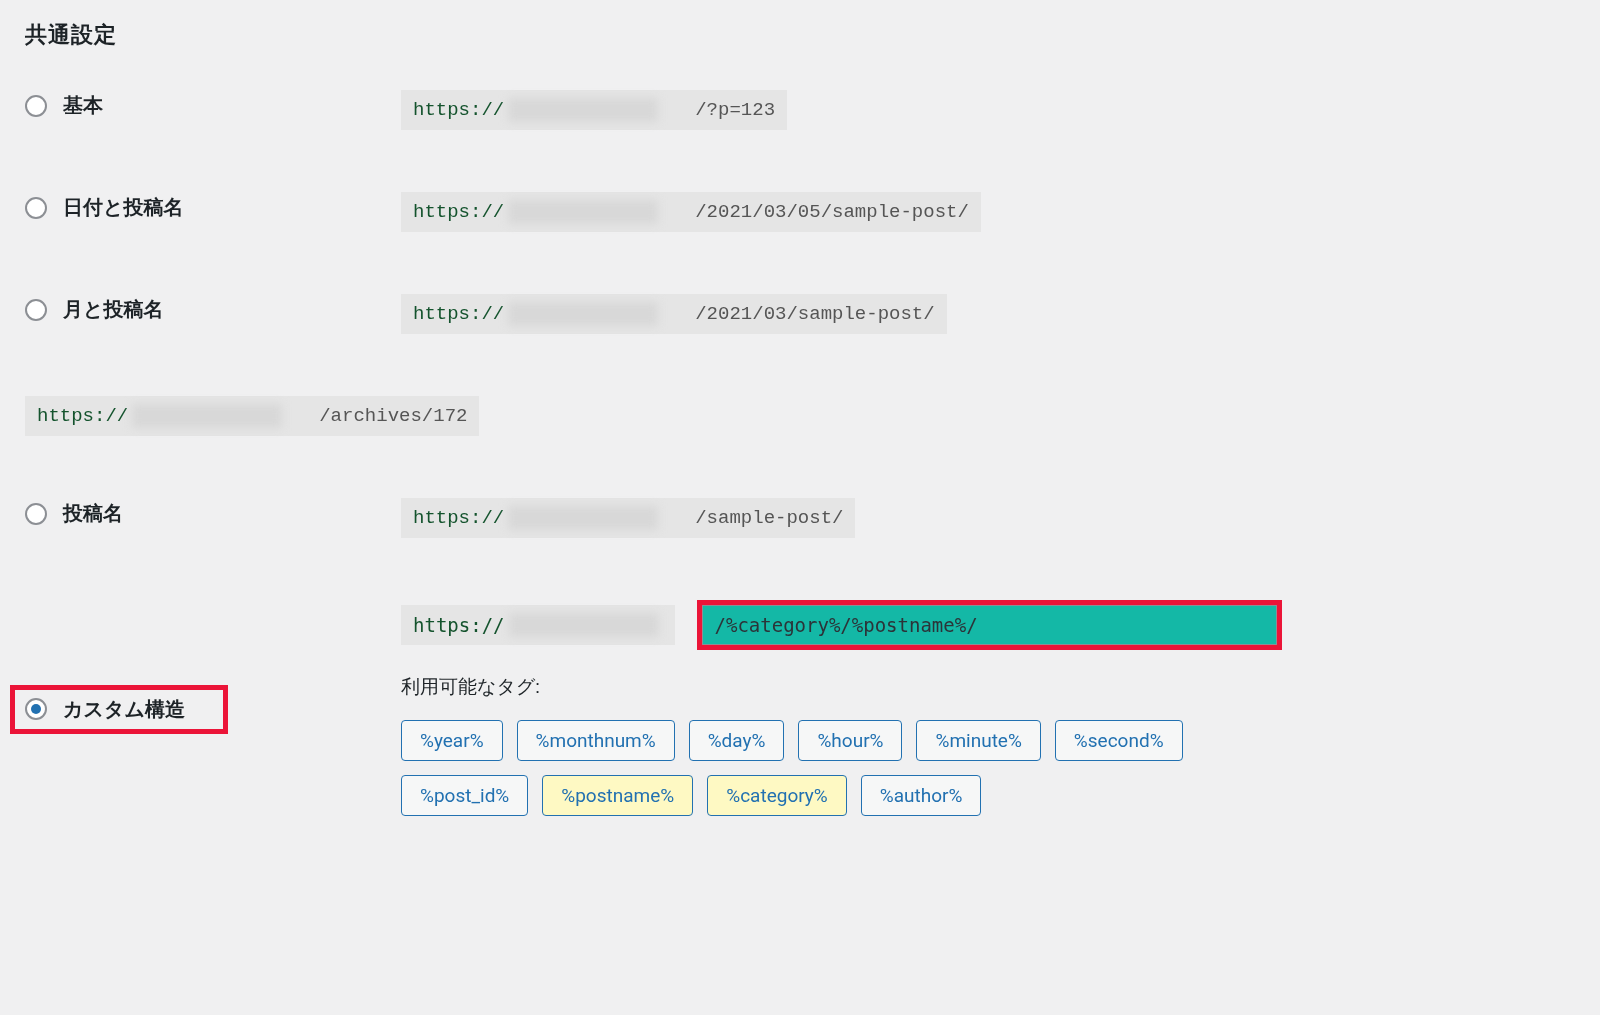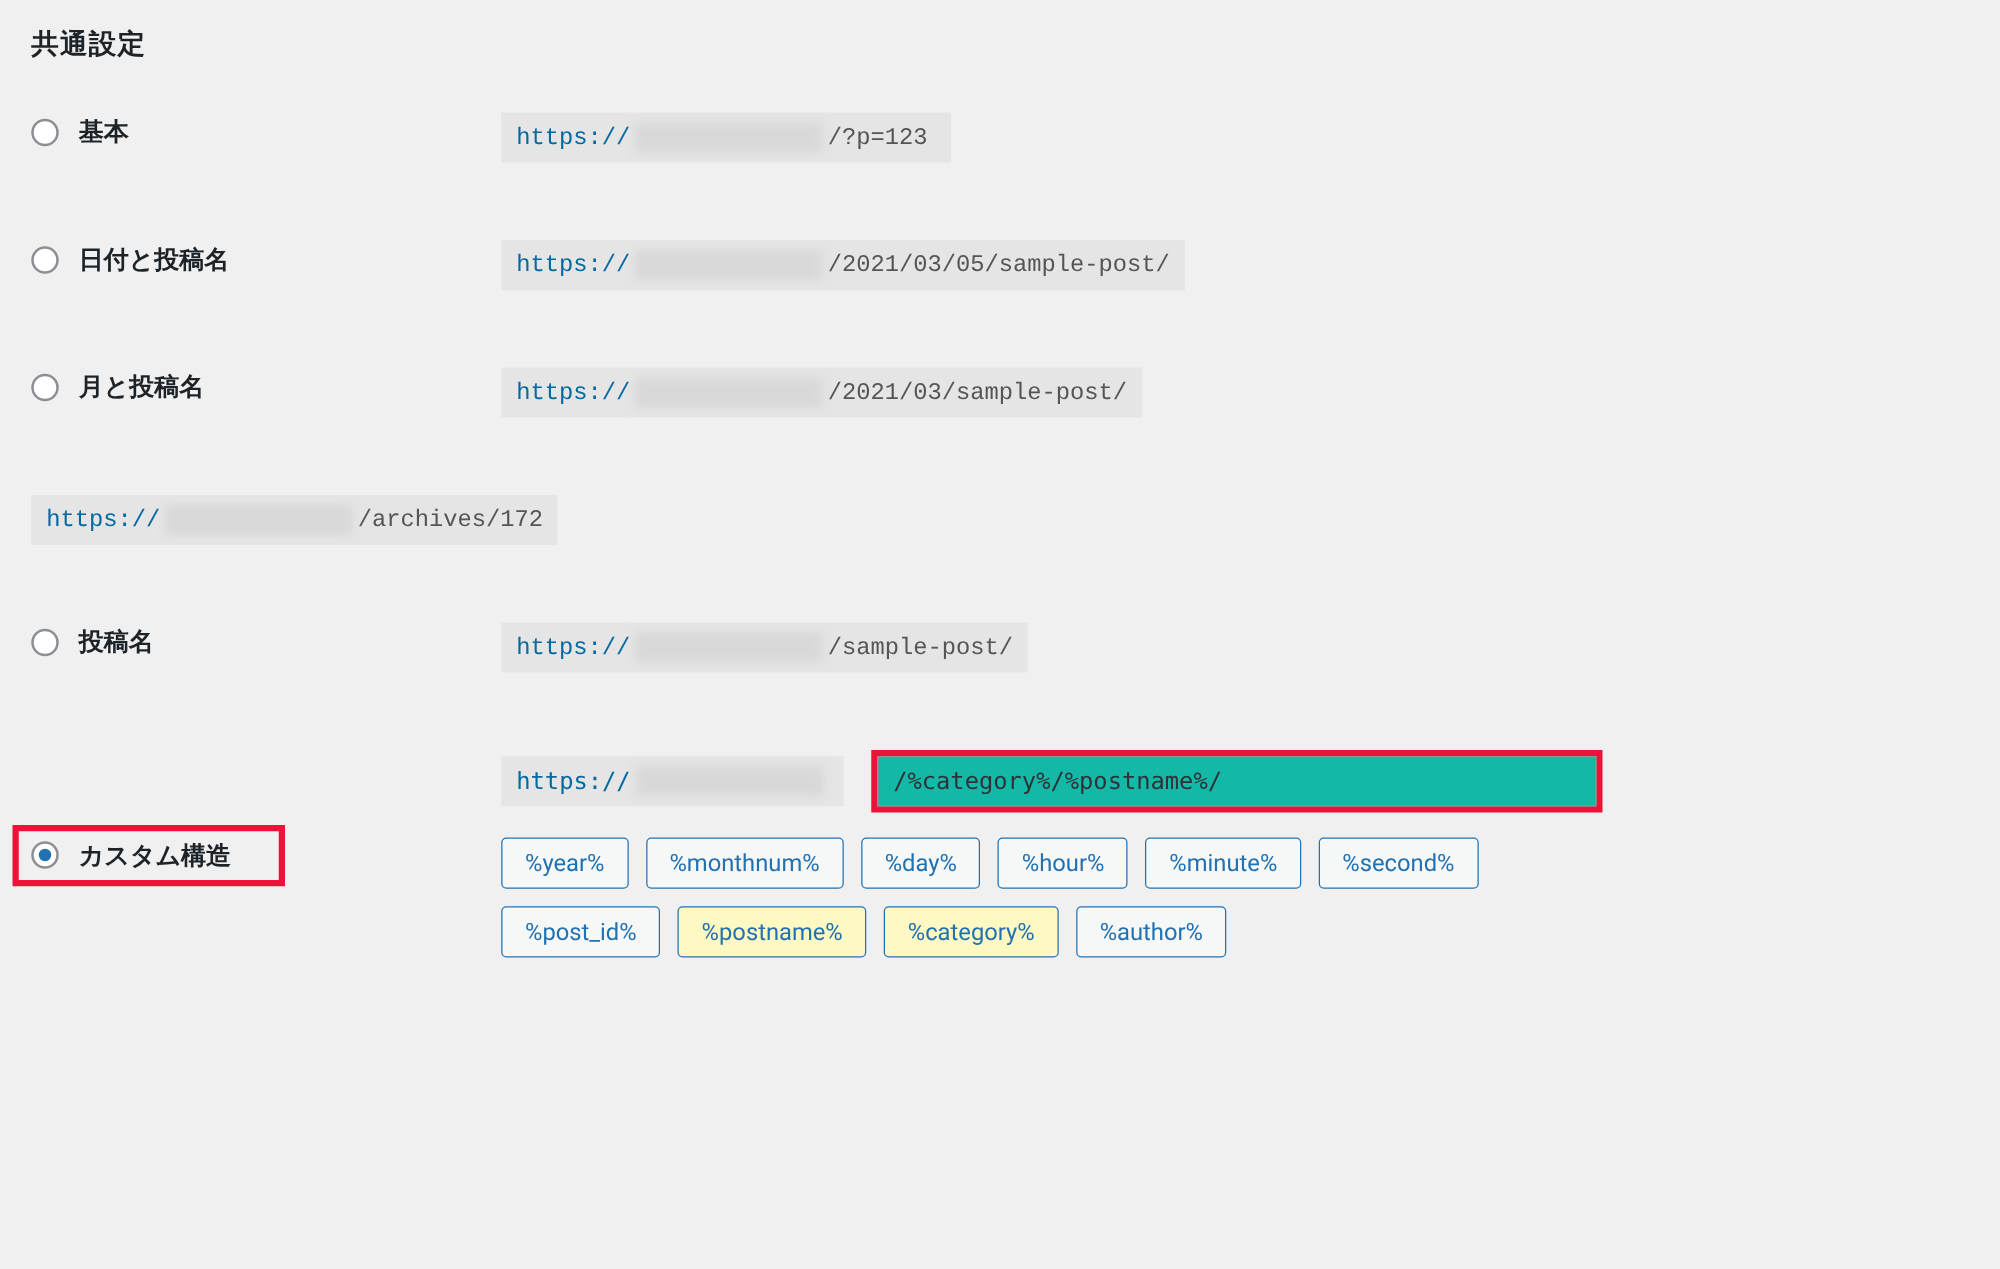--- a/index.html
+++ b/index.html
@@ -74,30 +74,30 @@
       align-items: center;
       background: #e5e5e5;
       font-family: "SFMono-Regular", Consolas, "Liberation Mono", monospace;
       font-size: 19px;
       color: #555;
       height: 40px;
       padding: 0 12px;
       width: fit-content;
       min-width: 360px;
     }
-    .url-prefix { color: #0369a1; }
+    .url-prefix { color: #14532d; }
     .blurred {
       display: inline-block;
       width: 150px;
       height: 24px;
       background: #d8d8d8;
       filter: blur(4px);
       margin: 0 4px;
     }
-    .url-suffix { color: #555; }
+    .url-suffix { color: #555; margin-left: 33px; }
     .custom-row {
       display: flex;
       align-items: center;
       gap: 22px;
     }
     .custom-prefix {
       display: flex;
       align-items: center;
       background: #e5e5e5;
       font-family: "SFMono-Regular", Consolas, monospace;
@@ -240,20 +240,21 @@
     <div class="option-right">
       <div class="custom-row">
         <div class="custom-prefix">
           <span class="url-prefix">https://</span>
           <span class="blurred"></span>
         </div>
         <div class="custom-input-wrap">
           <input type="text" class="custom-input" value="/%category%/%postname%/" style="">
         </div>
       </div>
+      <div class="available-tags-label">利用可能なタグ:</div>
       <div class="tags-container">
         <button class="tag-btn">%year%</button>
         <button class="tag-btn">%monthnum%</button>
         <button class="tag-btn">%day%</button>
         <button class="tag-btn">%hour%</button>
         <button class="tag-btn">%minute%</button>
         <button class="tag-btn">%second%</button>
         <button class="tag-btn">%post_id%</button>
         <button class="tag-btn active">%postname%</button>
         <button class="tag-btn active">%category%</button>

